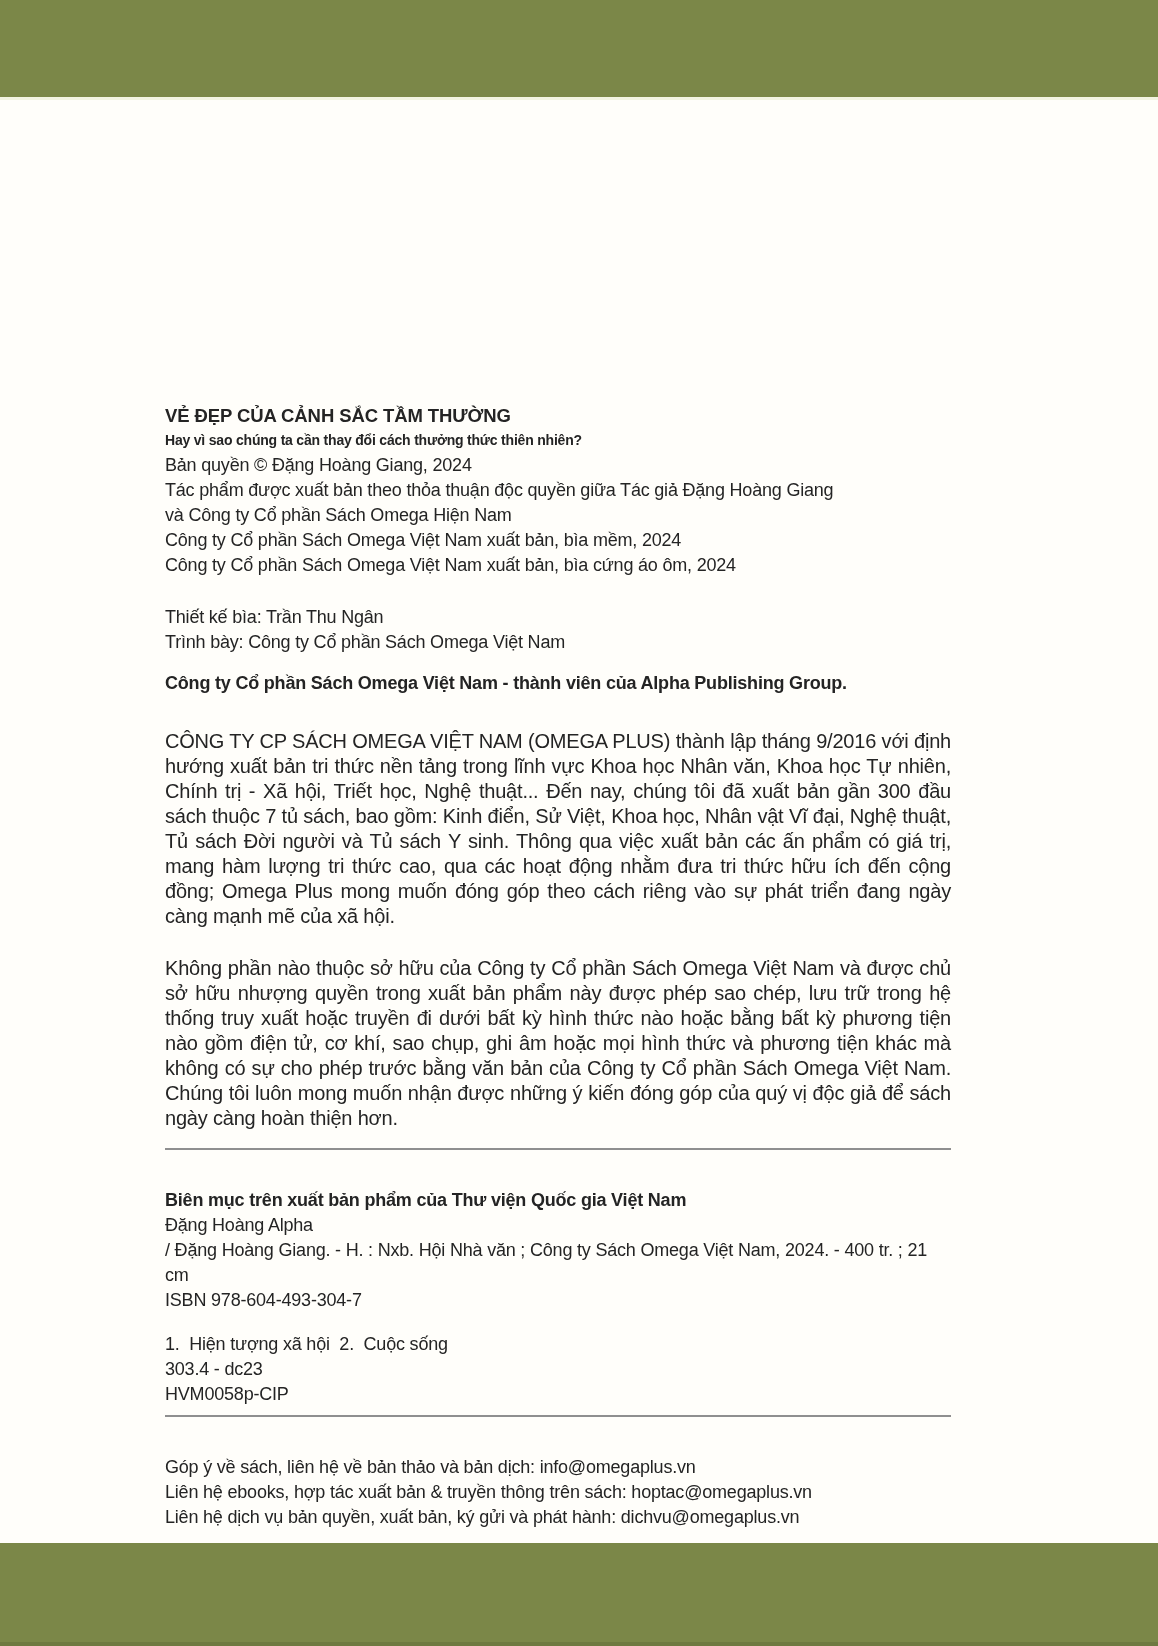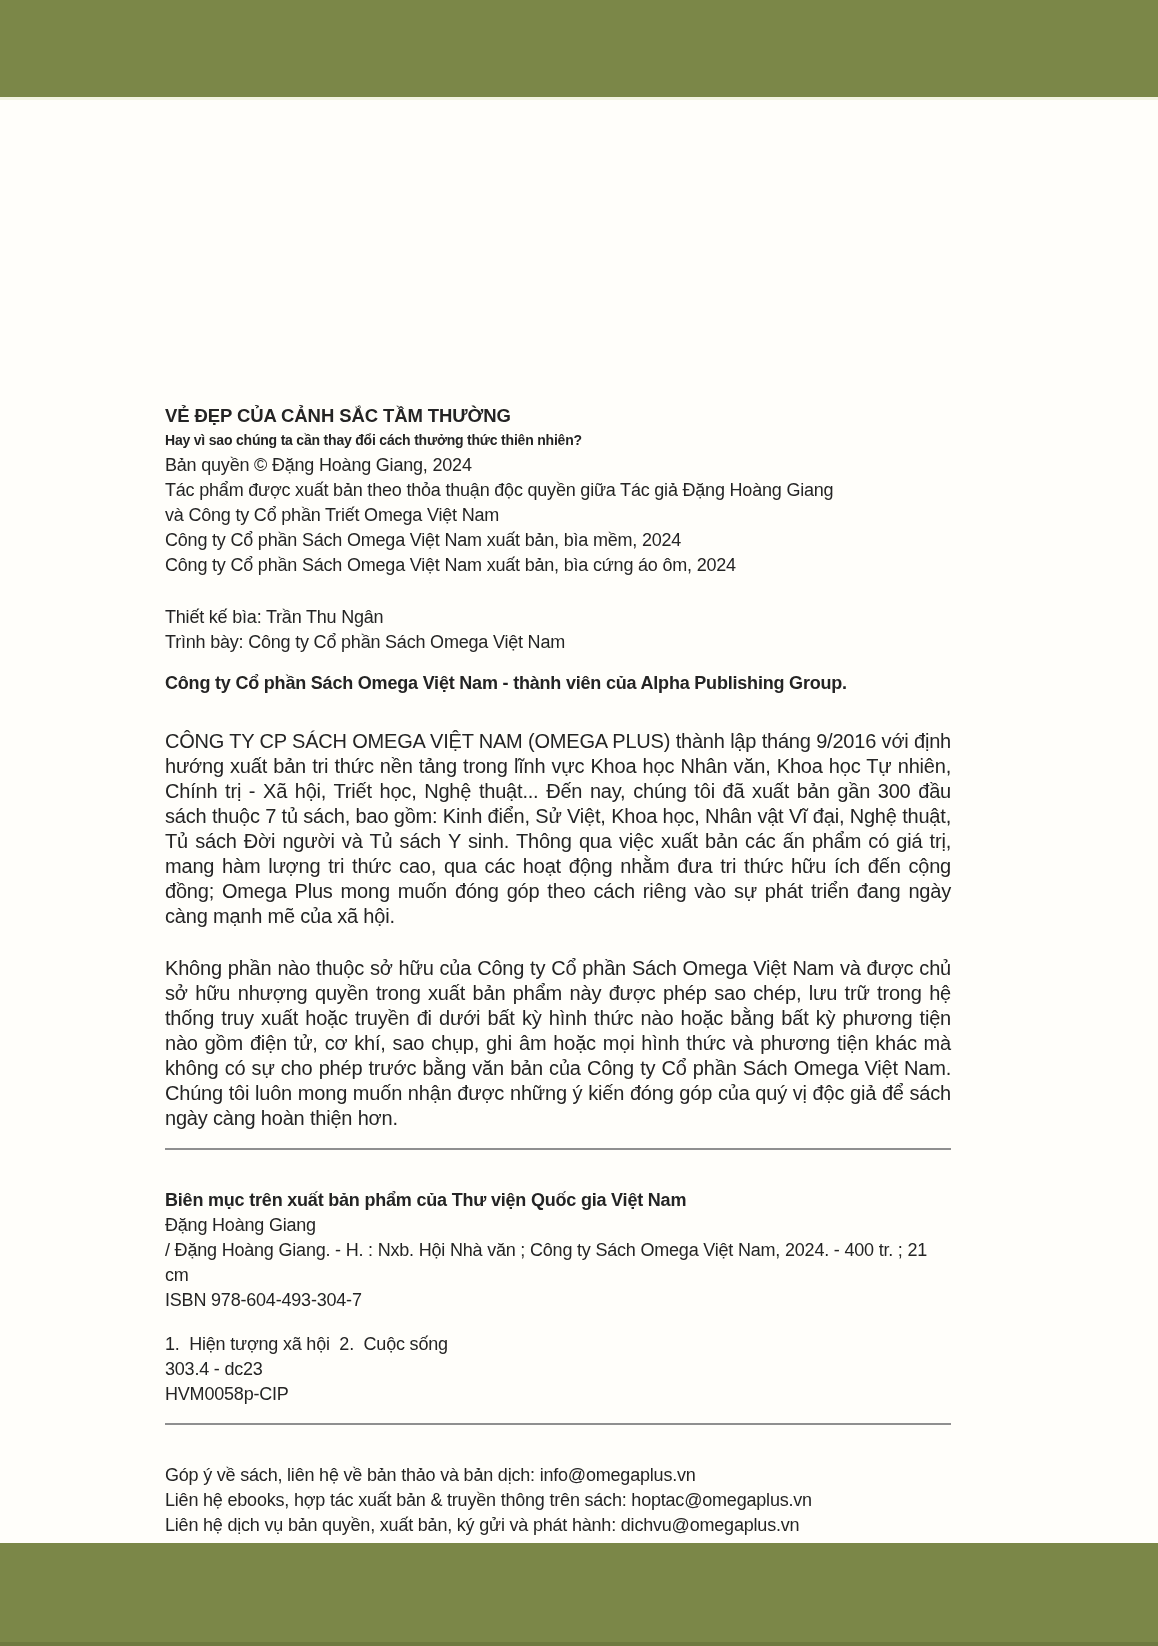--- a/index.html
+++ b/index.html
@@ -56,38 +56,38 @@
     text-align: justify;
   }
   .para.rights { margin-bottom: 17px; }
   .rule {
     height: 0;
     border: none;
     border-top: 2px solid #8f8f8f;
     margin: 0 0 38px 0;
   }
   .block-cip      { margin-bottom: 19px; }
-  .block-subjects { margin-bottom: 16px; }
+  .block-subjects { margin-bottom: 8px; }
   .rule.second    { margin-bottom: 38px; }
 </style>
 </head>
 <body>
 
 <div class="page">
 
   <div class="band top"></div>
 
   <div class="content">
 
     <div class="block-title">
       <div class="line bold title-line">VẺ ĐẸP CỦA CẢNH SẮC TẦM THƯỜNG</div>
       <div class="line bold subtitle-line">Hay vì sao chúng ta cần thay đổi cách thưởng thức thiên nhiên?</div>
       <div class="line">Bản quyền © Đặng Hoàng Giang, 2024</div>
       <div class="line">Tác phẩm được xuất bản theo thỏa thuận độc quyền giữa Tác giả Đặng Hoàng Giang</div>
-      <div class="line">và Công ty Cổ phần Triết Omega Việt Nam</div>
+      <div class="line">và Công ty Cổ phần Sách Omega Hiện Nam</div>
       <div class="line">Công ty Cổ phần Sách Omega Việt Nam xuất bản, bìa mềm, 2024</div>
       <div class="line">Công ty Cổ phần Sách Omega Việt Nam xuất bản, bìa cứng áo ôm, 2024</div>
     </div>
 
     <div class="block-credits">
       <div class="line">Thiết kế bìa: Trần Thu Ngân</div>
       <div class="line">Trình bày: Công ty Cổ phần Sách Omega Việt Nam</div>
     </div>
 
     <div class="block-member">
@@ -95,21 +95,21 @@
     </div>
 
     <p class="para">CÔNG TY CP SÁCH OMEGA VIỆT NAM (OMEGA PLUS) thành lập tháng 9/2016 với định hướng xuất bản tri thức nền tảng trong lĩnh vực Khoa học Nhân văn, Khoa học Tự nhiên, Chính trị - Xã hội, Triết học, Nghệ thuật... Đến nay, chúng tôi đã xuất bản gần 300 đầu sách thuộc 7 tủ sách, bao gồm: Kinh điển, Sử Việt, Khoa học, Nhân vật Vĩ đại, Nghệ thuật, Tủ sách Đời người và Tủ sách Y sinh. Thông qua việc xuất bản các ấn phẩm có giá trị, mang hàm lượng tri thức cao, qua các hoạt động nhằm đưa tri thức hữu ích đến cộng đồng; Omega Plus mong muốn đóng góp theo cách riêng vào sự phát triển đang ngày càng mạnh mẽ của xã hội.</p>
 
     <p class="para rights">Không phần nào thuộc sở hữu của Công ty Cổ phần Sách Omega Việt Nam và được chủ sở hữu nhượng quyền trong xuất bản phẩm này được phép sao chép, lưu trữ trong hệ thống truy xuất hoặc truyền đi dưới bất kỳ hình thức nào hoặc bằng bất kỳ phương tiện nào gồm điện tử, cơ khí, sao chụp, ghi âm hoặc mọi hình thức và phương tiện khác mà không có sự cho phép trước bằng văn bản của Công ty Cổ phần Sách Omega Việt Nam. Chúng tôi luôn mong muốn nhận được những ý kiến đóng góp của quý vị độc giả để sách ngày càng hoàn thiện hơn.</p>
 
     <div class="rule"></div>
 
     <div class="block-cip">
       <div class="line bold">Biên mục trên xuất bản phẩm của Thư viện Quốc gia Việt Nam</div>
-      <div class="line">Đặng Hoàng Giang</div>
+      <div class="line">Đặng Hoàng Alpha</div>
       <div class="line">/ Đặng Hoàng Giang. - H. : Nxb. Hội Nhà văn ; Công ty Sách Omega Việt Nam, 2024. - 400 tr. ; 21 cm</div>
       <div class="line">ISBN 978-604-493-304-7</div>
     </div>
 
     <div class="block-subjects">
       <div class="line">1.  Hiện tượng xã hội  2.  Cuộc sống</div>
       <div class="line">303.4 - dc23</div>
       <div class="line">HVM0058p-CIP</div>
     </div>
 

